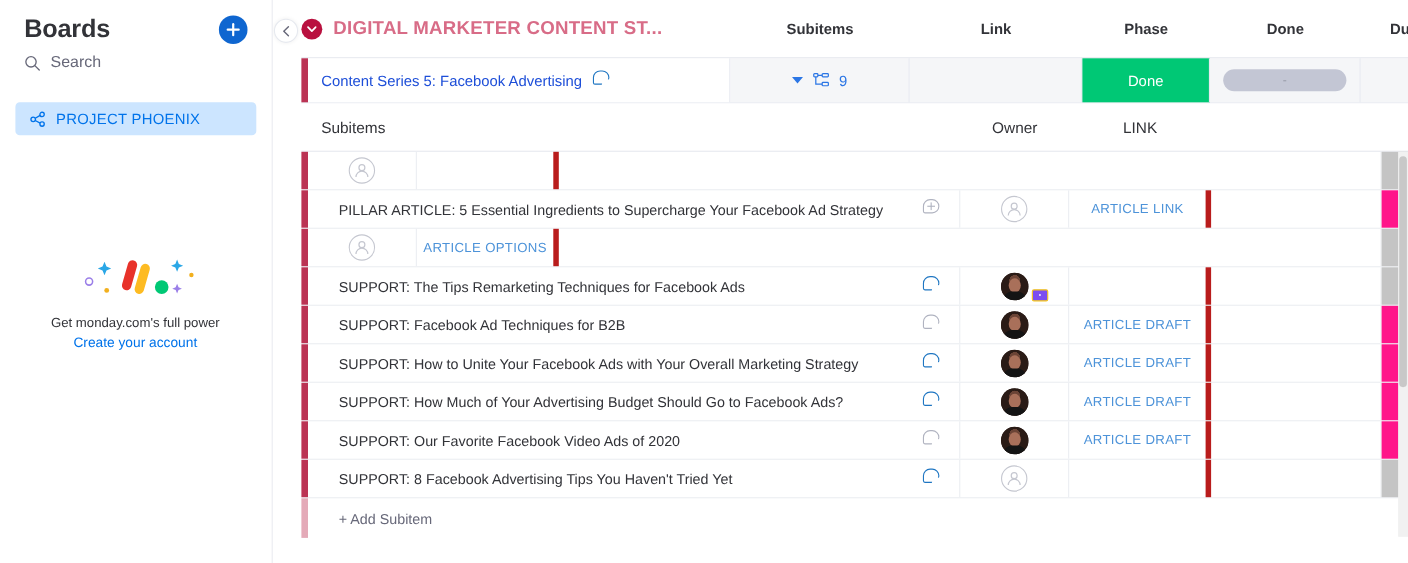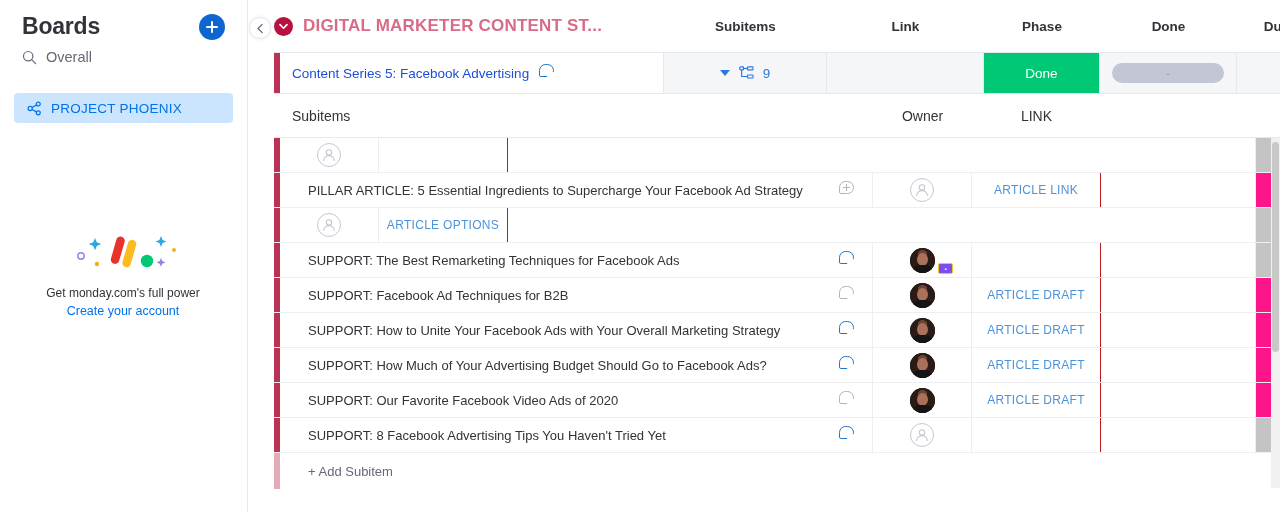--- a/index.html
+++ b/index.html
@@ -176,21 +176,21 @@
     display: flex; align-items: center; gap: 7px;
   }
   .sr-owner {
     width: 99px; flex: 0 0 99px;
     display: flex; align-items: center; justify-content: center;
     border-right: 1px solid #eceef2; position: relative;
   }
   .sr-link {
     width: 129px; flex: 0 0 129px;
     display: flex; align-items: center; justify-content: center;
-    border-right: 1px solid #b91c1c;
+    border-right: 5px solid #b91c1c;
     text-align: right;
   }
   .sr-link-text { font-size: 12px; color: #4d93d9; letter-spacing: 0.3px; cursor: pointer; }
   .sr-mid { flex: 1 1 auto; border-right: 1px solid #eceef2; }
   .sr-tag { width: 24px; flex: 0 0 24px; }
 
   .avatar-ph {
     width: 24px; height: 24px; border-radius: 50%;
     border: 1px solid #c5c7d0; background: #fff;
     display: flex; align-items: center; justify-content: center;
@@ -285,21 +285,21 @@
     <div class="sb-head">
       <div class="sb-title">Boards</div>
       <div class="add-btn"></div>
     </div>
 
     <div class="sb-search">
       <svg class="mag" viewBox="0 0 16 16">
         <circle cx="6.6" cy="6.6" r="5" fill="none" stroke="#676879" stroke-width="1.3"></circle>
         <line x1="10.3" y1="10.3" x2="14.6" y2="14.6" stroke="#676879" stroke-width="1.3" stroke-linecap="round"></line>
       </svg>
-      <span class="sb-search-text">Overall</span>
+      <span class="sb-search-text">Search</span>
     </div>
 
     <div class="sb-board">
       <svg width="15" height="15" viewBox="0 0 16 16">
         <circle cx="12" cy="3.2" r="2.1" fill="none" stroke="#0073ea" stroke-width="1.3"></circle>
         <circle cx="12" cy="12.6" r="2.1" fill="none" stroke="#0073ea" stroke-width="1.3"></circle>
         <circle cx="3.4" cy="8" r="2.2" fill="none" stroke="#0073ea" stroke-width="1.3"></circle>
         <line x1="5.4" y1="6.9" x2="10.1" y2="4.2" stroke="#0073ea" stroke-width="1.3"></line>
         <line x1="5.4" y1="9.1" x2="10.1" y2="11.6" stroke="#0073ea" stroke-width="1.3"></line>
       </svg>
@@ -441,21 +441,21 @@
             </div>
             <div class="sr-link">
               <span class="sr-link-text">ARTICLE OPTIONS</span>
             </div>
             <div class="sr-mid"></div>
             <div class="sr-tag tag-gray"></div>
           </div>
           <div class="sub-row">
             <div class="stripe"></div>
             <div class="sr-name">
-              <span class="sr-name-text">SUPPORT: The Best Remarketing Techniques for Facebook Ads</span>
+              <span class="sr-name-text">SUPPORT: The Tips Remarketing Techniques for Facebook Ads</span>
               <div class="sr-icons">
                 <span class="chat blue">
                   <span class="bubble"></span>
                   <span class="badge">1</span>
                 </span>
               </div>
             </div>
             <div class="sr-owner">
               <span class="avatar-img">
                 <span class="av-hair"></span>

